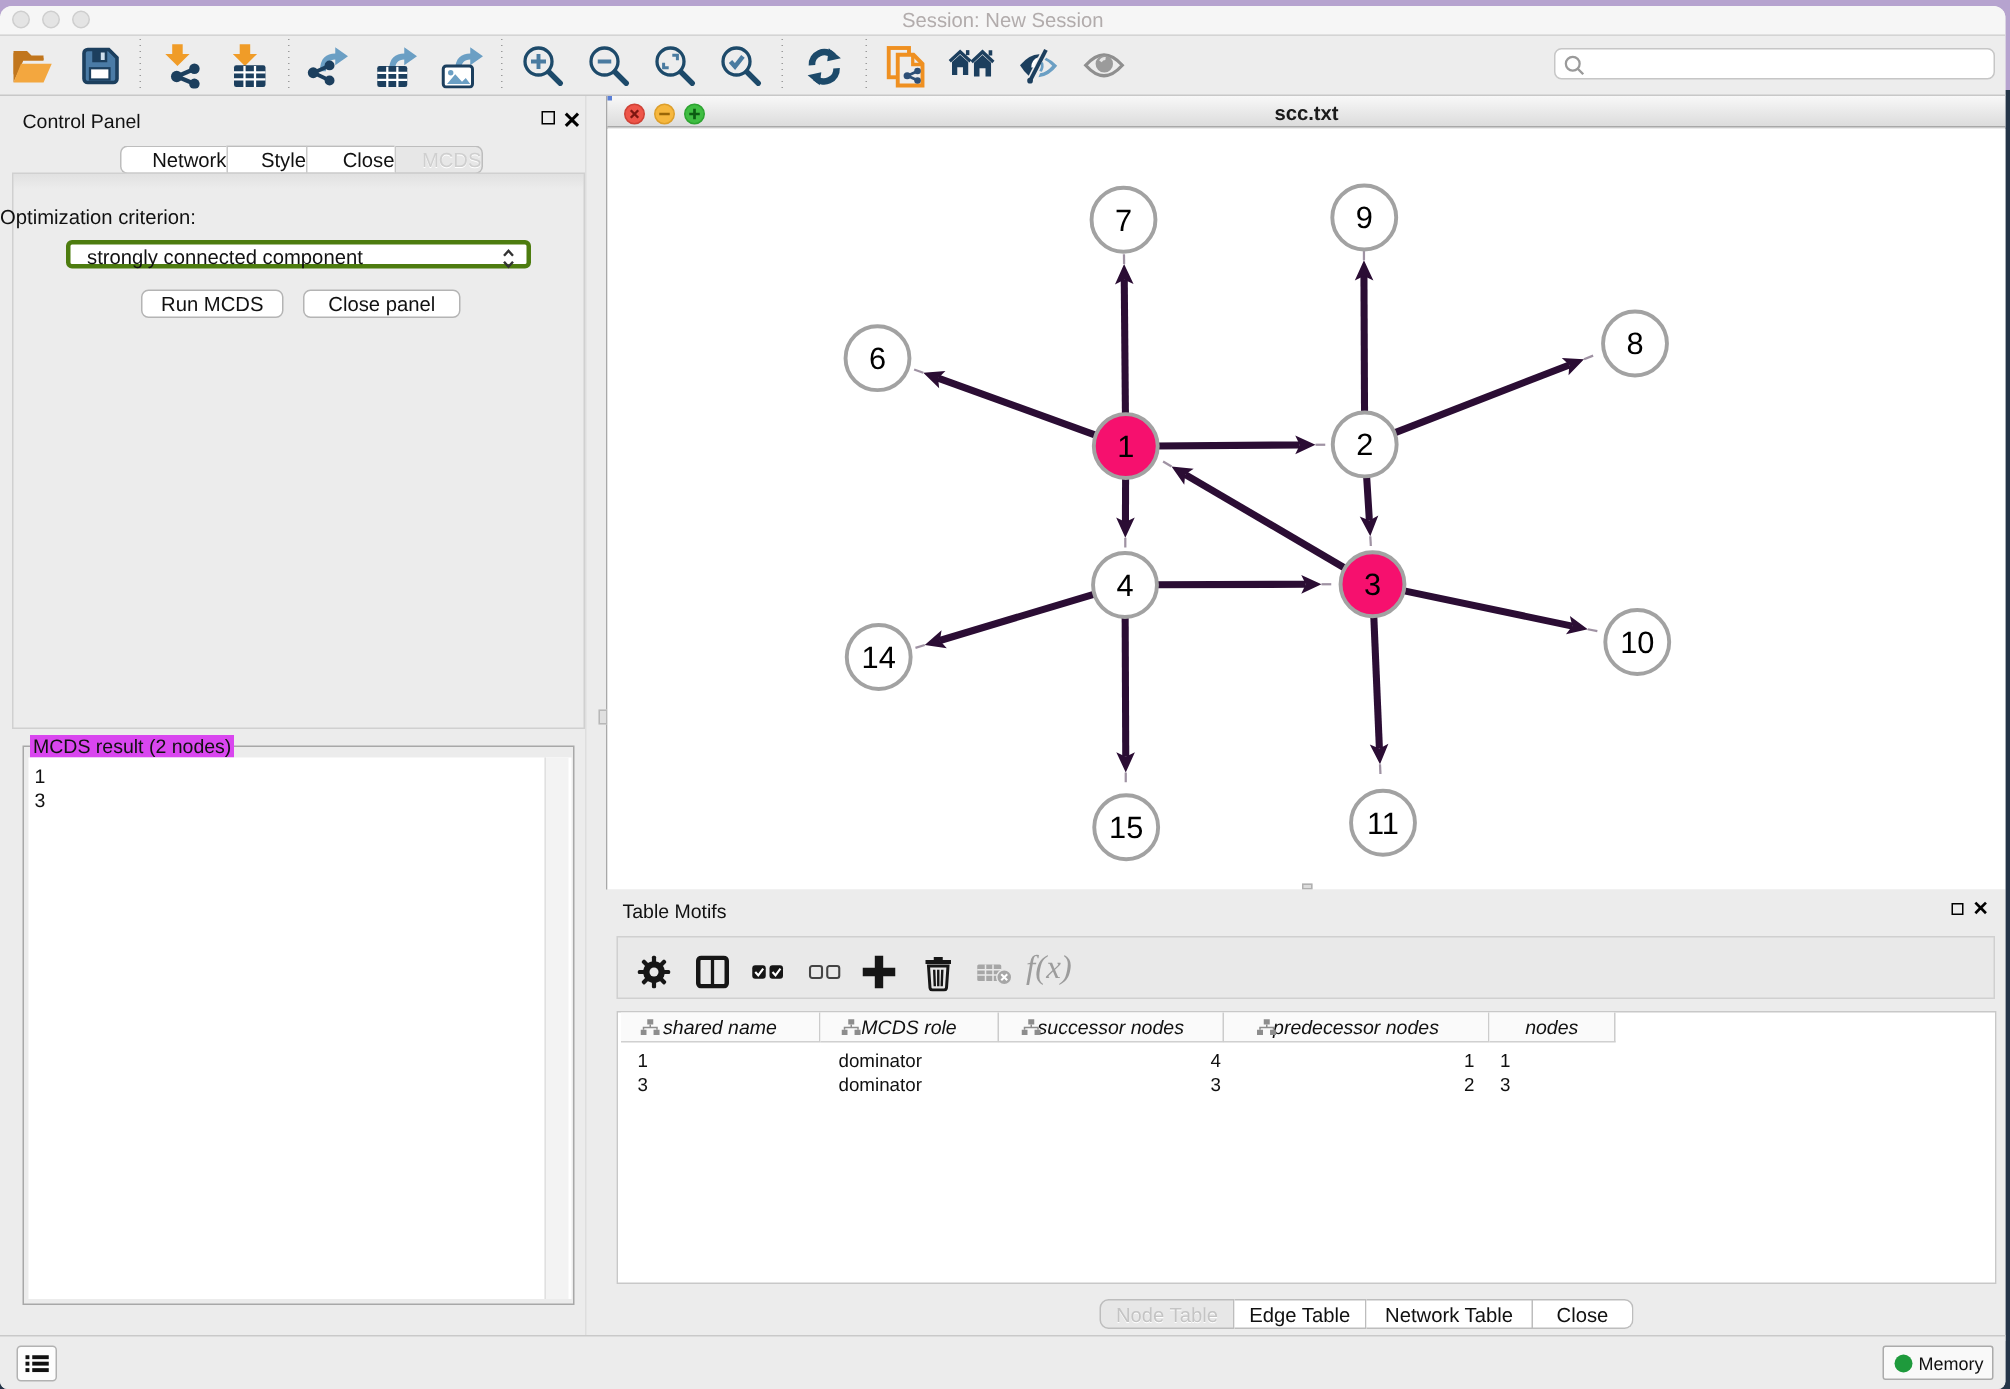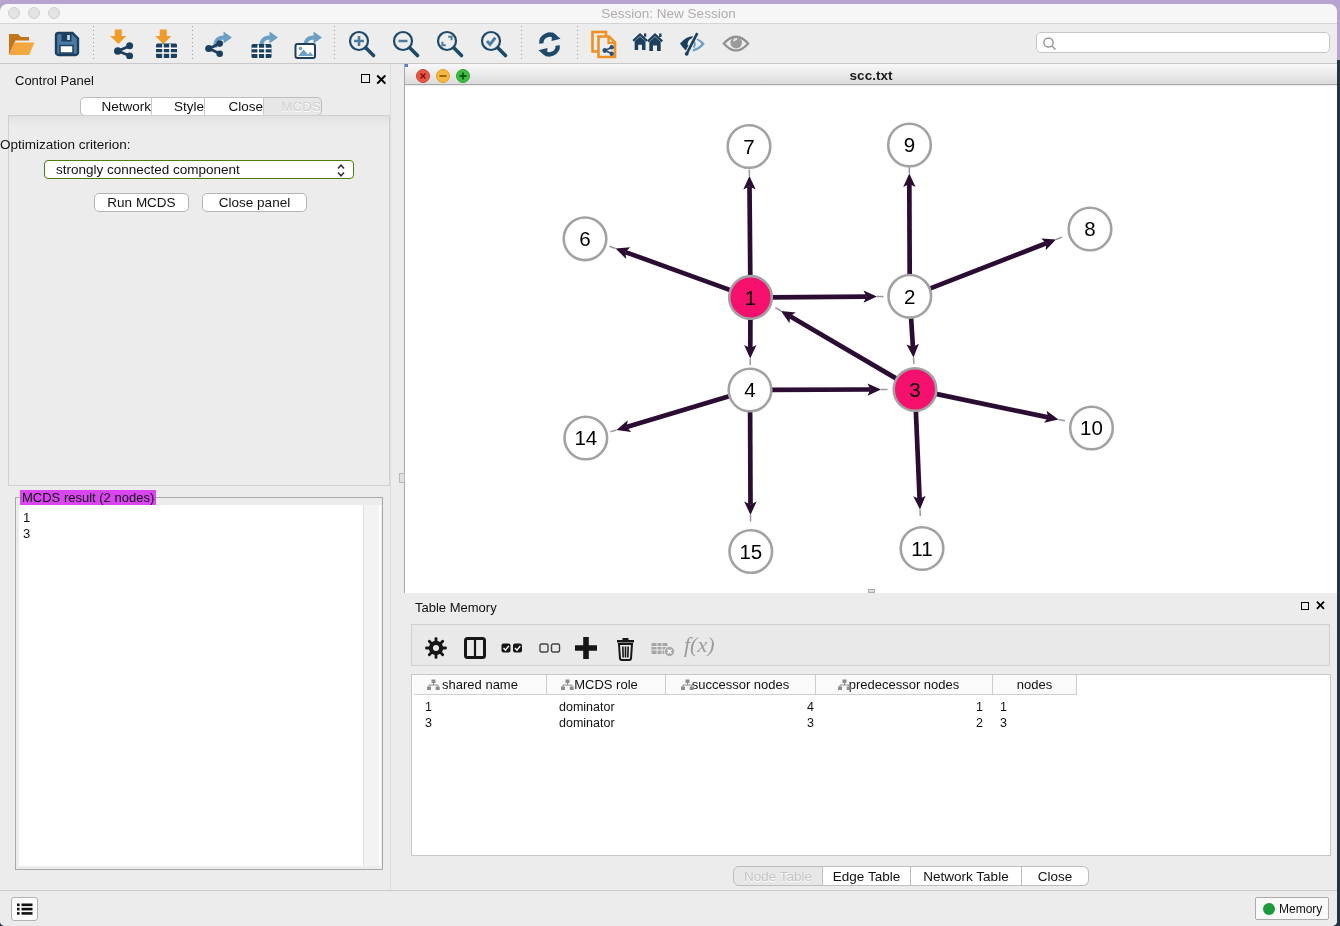--- a/index.html
+++ b/index.html
@@ -24,32 +24,32 @@
 #divhandle{left:399px;top:469px;width:6px;height:10px;background:#e0e0e0;border:1px solid #b8b8b8;}
 #nettitle{left:405px;top:60px;width:932px;height:21px;background:linear-gradient(#f8f8f8,#dcdcdc);border-bottom:1px solid #a8a8a8;}
 #netcanvas{left:405px;top:82px;width:932px;height:507px;background:#fff;}
 #nethandle{left:868px;top:585px;width:7px;height:4px;background:#dcdcdc;border:1px solid #b0b0b0;}
 
 #cphead{left:15px;top:9px;font-size:13px;color:#111;}
 .tabsrow{top:34px;height:19px;font-size:13.5px;color:#111;}
 .tab{position:absolute;top:0;height:19px;background:#fff;border-top:1px solid #bdbdbd;border-bottom:1px solid #bdbdbd;text-align:right;line-height:18px;}
 #panel1{left:8px;top:51px;width:382px;height:371px;border:1px solid #d0d0d0;background:linear-gradient(#e1e1e1,#ececec 10px);}
 #optlabel{left:0;top:73px;width:391px;text-align:left;font-size:13.5px;color:#111;}
-#dropdown{left:44px;top:96px;width:310px;height:19px;background:#fff;border:1px solid #4d7c0f;border-radius:4px;font-size:13.5px;color:#111;line-height:17px;padding-left:11px;}
+#dropdown{left:44px;top:96px;width:310px;height:19px;background:#fff;border:3px solid #4d7c0f;border-radius:4px;font-size:13.5px;color:#111;line-height:17px;padding-left:11px;}
 .btn{position:absolute;top:129px;height:19px;background:#fff;border:1px solid #b4b4b4;border-radius:5px;font-size:13.5px;color:#111;text-align:center;line-height:17px;}
 #fieldset{left:15px;top:433px;width:368px;height:373px;border:1px solid #a8a8a8;}
 #fslegend{left:20px;top:426px;background:#d946ef;font-size:13px;color:#111;padding:0 2px;}
 #fswhite{left:19px;top:441px;width:362px;height:361px;background:#fff;font-size:13px;color:#111;line-height:16px;padding:5px 0 0 4px;}
 #fstrack{left:363px;top:441px;width:16px;height:361px;background:#f3f3f3;border-left:1px solid #e0e0e0;}
 
 #tablepanel{left:405px;top:589px;width:932px;height:301px;background:#ececec;}
 #tphead{left:10px;top:7px;font-size:13px;color:#111;}
 #tptoolbar{left:6px;top:31px;width:919px;height:42px;background:#e9e9e9;border:1px solid #d0d0d0;}
 #tablebox{left:6px;top:81px;width:920px;height:182px;background:#fff;border:1px solid #c8c8c8;}
-.th{position:absolute;top:0;height:20px;background:#fafafa;border-right:1px solid #ccc;border-bottom:1px solid #d0d0d0;font-size:13px;color:#111;text-align:center;line-height:20px;}
+.th{position:absolute;top:0;height:20px;background:#fafafa;border-right:1px solid #ccc;border-bottom:1px solid #d0d0d0;font-size:13px;color:#111;text-align:center;line-height:20px;font-style:italic;}
 .td{position:absolute;font-size:12.5px;color:#111;height:16px;line-height:16px;}
 .bt{position:absolute;top:0;height:20px;background:#fff;border:1px solid #bdbdbd;font-size:13.5px;color:#111;text-align:center;line-height:19px;margin-left:40px;}
 
 #statusbar{left:0;top:886px;width:1337px;height:36px;background:#ececec;border-top:1px solid #c9c9c9;}
 #listbtn{left:11px;top:6px;width:27px;height:24px;background:#fdfdfd;border:1px solid #b2b2b2;border-radius:3px;}
 #membtn{left:1255px;top:6px;width:74px;height:23px;background:#f9f9f9;border:1px solid #ababab;border-radius:2px;font-size:12px;color:#111;}
 </style>
 </head>
 <body>
 <div class="abs" id="purpleband"></div>
@@ -298,21 +298,21 @@
 <circle cx="686.5" cy="342.0" r="21.3" fill="#ffffff" stroke="#a2a2a2" stroke-width="2.6"></circle>
 <text x="686.5" y="349.3" font-size="20.5" fill="#000" text-anchor="middle">10</text>
 <circle cx="345.8" cy="465.5" r="21.3" fill="#ffffff" stroke="#a2a2a2" stroke-width="2.6"></circle>
 <text x="345.8" y="472.8" font-size="20.5" fill="#000" text-anchor="middle">15</text>
 <circle cx="517.0" cy="462.5" r="21.3" fill="#ffffff" stroke="#a2a2a2" stroke-width="2.6"></circle>
 <text x="517.0" y="469.8" font-size="20.5" fill="#000" text-anchor="middle">11</text>
     </svg>
   </div>
   <div class="abs" id="nethandle"></div>
   <div class="abs" id="tablepanel">
-    <div class="abs" id="tphead">Table Memory</div>
+    <div class="abs" id="tphead">Table Motifs</div>
     <div class="abs" style="left:896px;top:9px;width:8px;height:8px;border:1.3px solid #000;"></div>
     <div class="abs" style="left:910px;top:5px;font-size:13px;font-weight:bold;color:#000;">✕</div>
     <div class="abs" id="tptoolbar">
 <svg class="abs" style="left:10px;top:9px;" width="28" height="28" viewBox="0 0 28 28">
           <circle cx="14" cy="14" r="7.2" fill="#161616"></circle>
           <circle cx="14" cy="14" r="3" fill="#e9e9e9"></circle>
           <rect x="12.6" y="3.2" width="2.8" height="5" rx="1" fill="#161616" transform="rotate(0 14 14)"></rect>
           <rect x="12.6" y="3.2" width="2.8" height="5" rx="1" fill="#161616" transform="rotate(45 14 14)"></rect>
           <rect x="12.6" y="3.2" width="2.8" height="5" rx="1" fill="#161616" transform="rotate(90 14 14)"></rect>
           <rect x="12.6" y="3.2" width="2.8" height="5" rx="1" fill="#161616" transform="rotate(135 14 14)"></rect>

